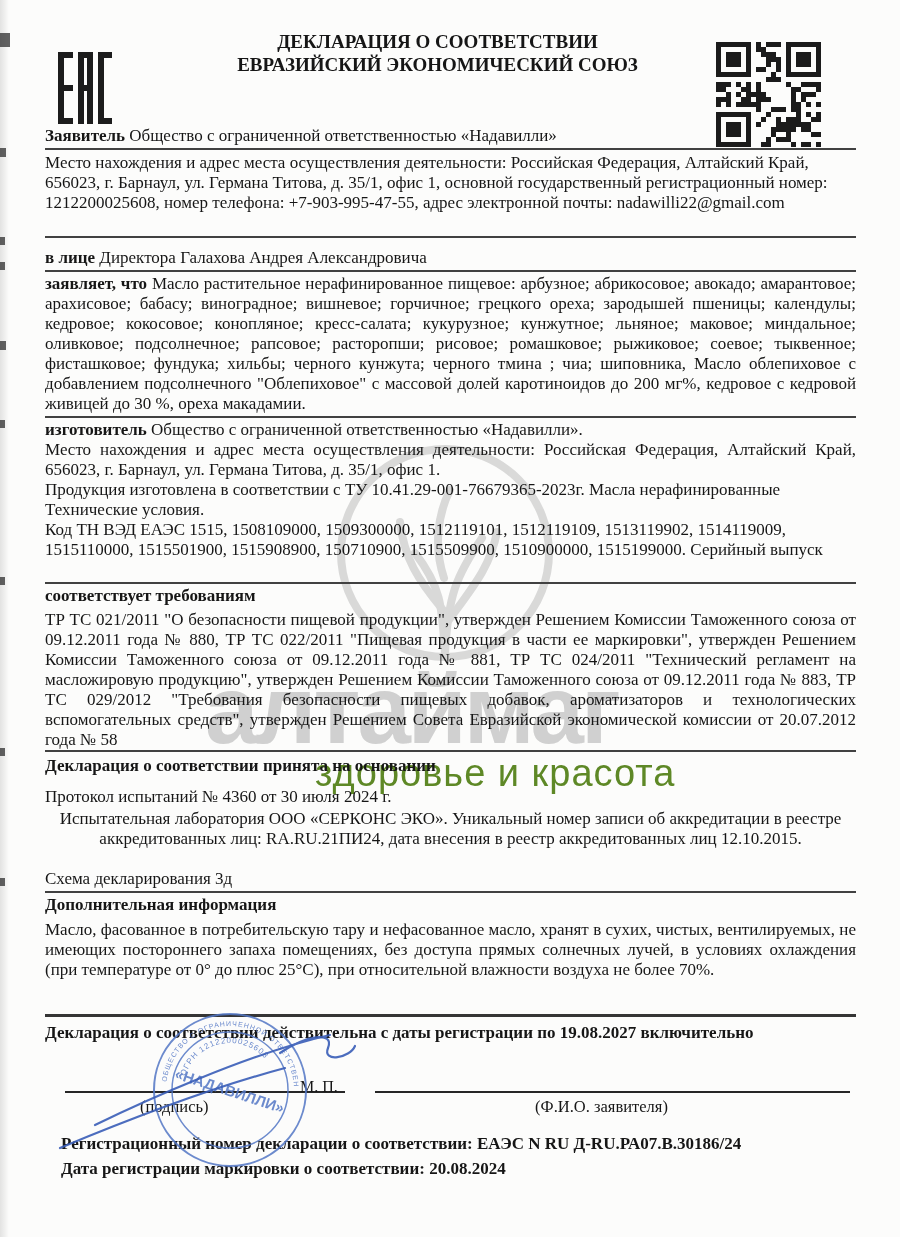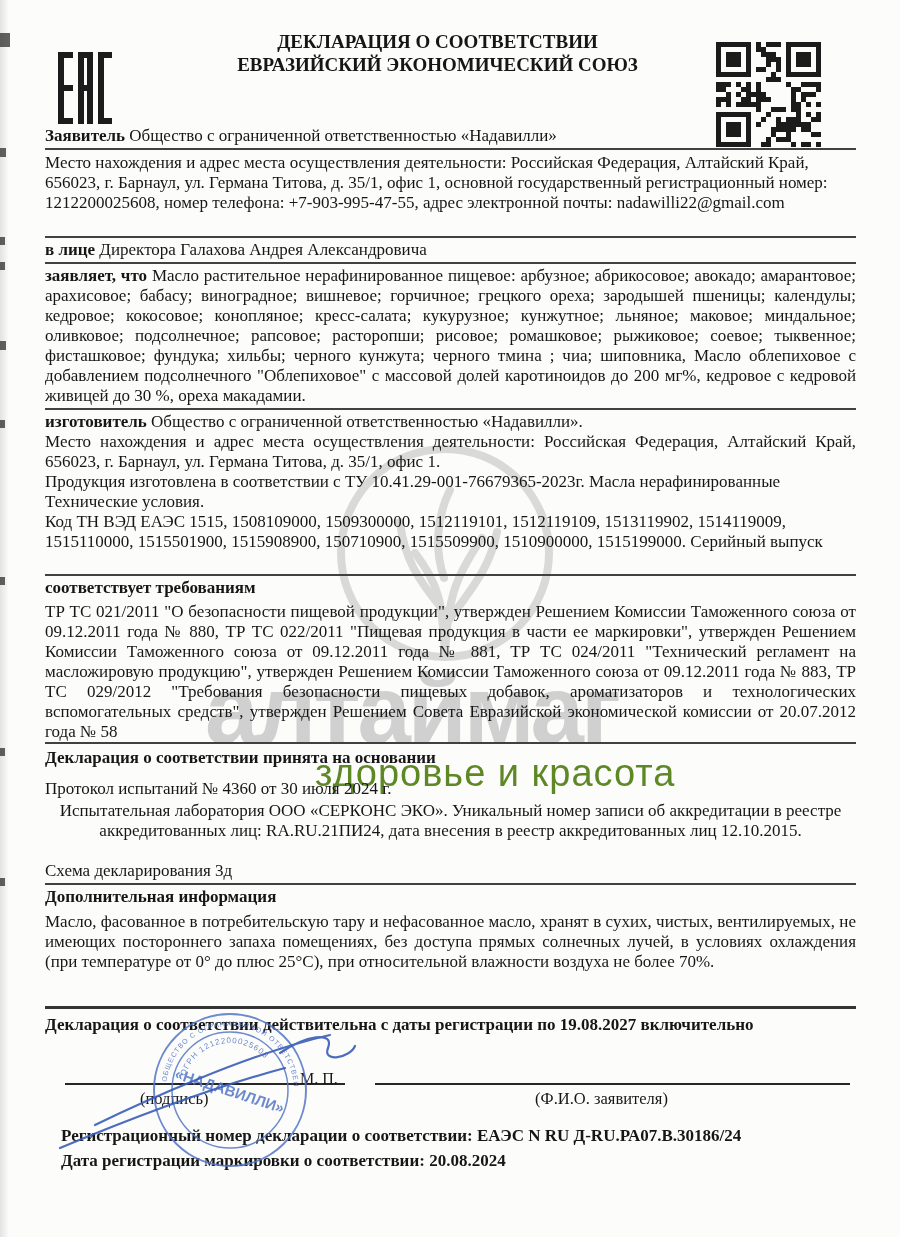--- a/index.html
+++ b/index.html
@@ -25,21 +25,21 @@
     font-weight:bold;font-size:19px;line-height:23px;}
   .eac{position:absolute;left:13px;top:52px;}
   .qr{position:absolute;left:671px;top:42px;}
   p{margin:0;}
   .rule{height:2px;background:#414141;}
   .rule.thick{height:3px;background:#353535;}
   .lead{font-weight:bold;}
   .h-bold{font-weight:bold;height:22px;padding-top:2px;}
   .line-applicant{height:22px;margin-top:0;}
   .p-address{padding:3px 0;height:80px;}
-  .line-inperson{height:22px;padding-top:2px;}
+  .line-inperson{height:22px;padding-top:10px;}
   .p-declares{padding:2px 0;height:140px;text-align:justify;}
   .manu{padding:2px 0;height:160px;}
   .manu .just{text-align:justify;}
   .p-compliance{margin-top:2px;height:140px;text-align:justify;}
   .basis-h{font-weight:bold;height:24px;padding-top:4px;}
   .p-protocol{margin-top:7px;height:22px;}
   .p-lab{height:60px;text-align:center;}
   .p-scheme{height:20px;margin-bottom:2px;}
   .p-additional{padding-top:3px;height:80px;text-align:justify;margin-bottom:14px;}
   .p-validity{padding-top:6px;height:24px;font-weight:bold;}

